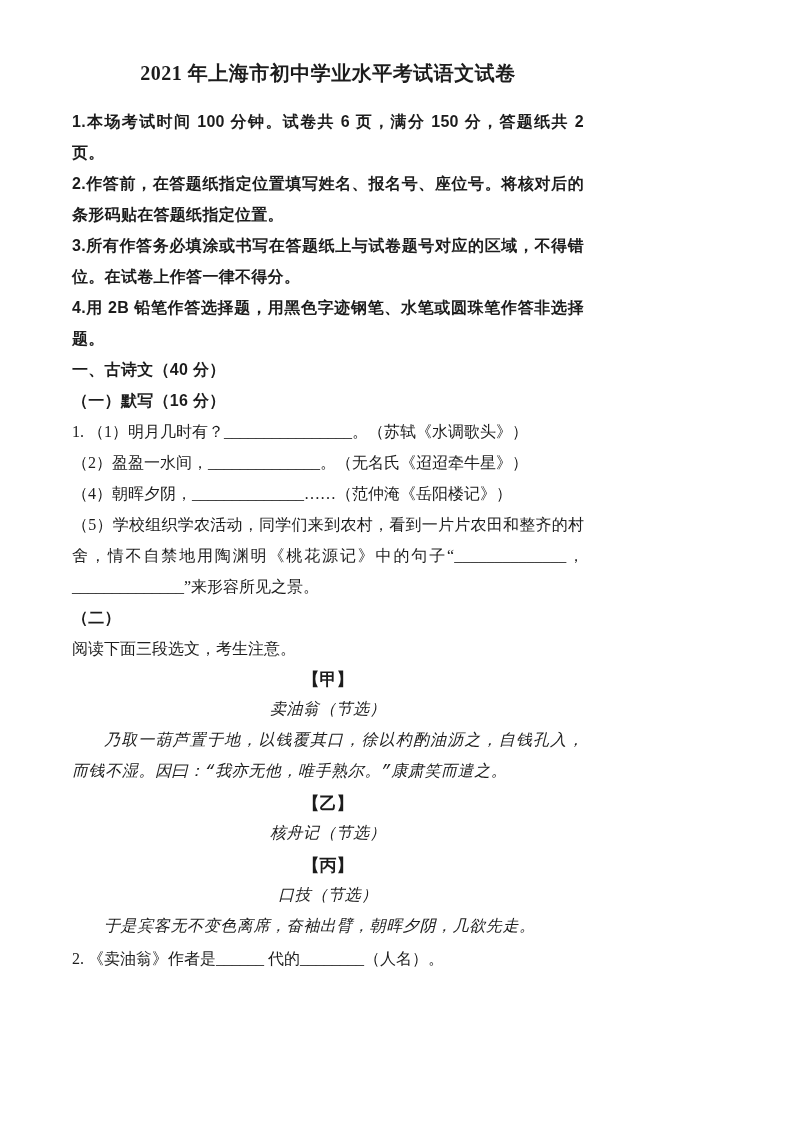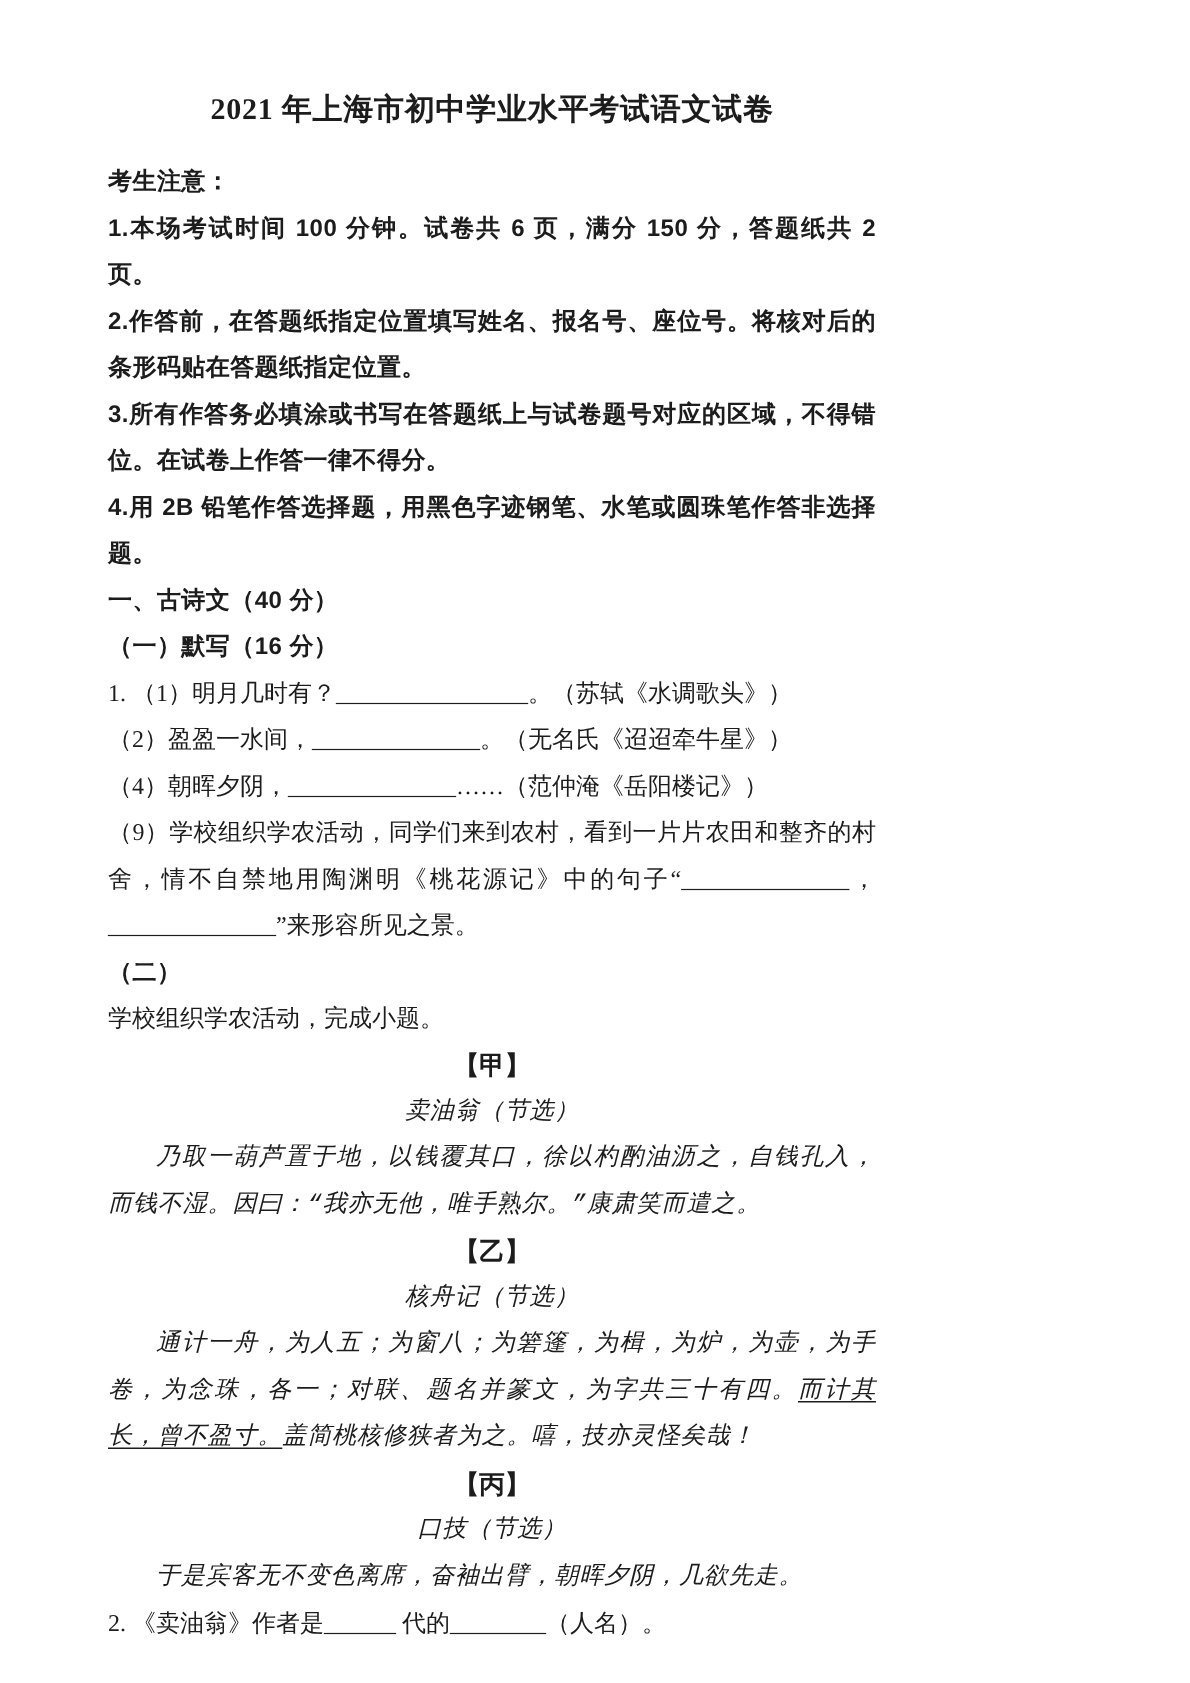--- a/index.html
+++ b/index.html
@@ -52,44 +52,42 @@
     font-size: 17px;
   }
 </style>
 </head>
 <body>
 
 <div class="sheet">
 
   <h1 class="title">2021 年上海市初中学业水平考试语文试卷</h1>
 
-  <p class="hei">考生注意：</p>
   <p class="hei justify">1.本场考试时间 100 分钟。试卷共 6 页，满分 150 分，答题纸共 2 页。</p>
   <p class="hei justify">2.作答前，在答题纸指定位置填写姓名、报名号、座位号。将核对后的条形码贴在答题纸指定位置。</p>
   <p class="hei justify">3.所有作答务必填涂或书写在答题纸上与试卷题号对应的区域，不得错位。在试卷上作答一律不得分。</p>
   <p class="hei justify">4.用 2B 铅笔作答选择题，用黑色字迹钢笔、水笔或圆珠笔作答非选择题。</p>
 
   <p class="hei">一、古诗文（40 分）</p>
   <p class="hei">（一）默写（16 分）</p>
 
   <p>1. （1）明月几时有？________________。（苏轼《水调歌头》）</p>
   <p>（2）盈盈一水间，______________。（无名氏《迢迢牵牛星》）</p>
   <p>（4）朝晖夕阴，______________……（范仲淹《岳阳楼记》）</p>
-  <p class="justify">（9）学校组织学农活动，同学们来到农村，看到一片片农田和整齐的村舍，情不自禁地用陶渊明《桃花源记》中的句子“______________，______________”来形容所见之景。</p>
+  <p class="justify">（5）学校组织学农活动，同学们来到农村，看到一片片农田和整齐的村舍，情不自禁地用陶渊明《桃花源记》中的句子“______________，______________”来形容所见之景。</p>
 
   <p class="hei">（二）</p>
-  <p>学校组织学农活动，完成小题。</p>
+  <p>阅读下面三段选文，考生注意。</p>
 
   <p class="center mark">【甲】</p>
   <p class="center kai">卖油翁（节选）</p>
   <p class="kai indent justify"><span>乃取一葫芦置于地，以钱覆其口，徐以杓酌油沥之，自钱孔入，而钱不湿。因曰：“我亦无他，唯手熟尔。”康肃笑而遣之。</span><span class="ul"></span><span></span></p>
 
   <p class="center mark">【乙】</p>
   <p class="center kai">核舟记（节选）</p>
-  <p class="kai indent justify"><span>通计一舟，为人五；为窗八；为箬篷，为楫，为炉，为壶，为手卷，为念珠，各一；对联、题名并篆文，为字共三十有四。</span><span class="ul">而计其长，曾不盈寸。</span><span>盖简桃核修狭者为之。嘻，技亦灵怪矣哉！</span></p>
 
   <p class="center mark">【丙】</p>
   <p class="center kai">口技（节选）</p>
   <p class="kai indent justify"><span>于是宾客无不变色离席，奋袖出臂，朝晖夕阴，几欲先走。</span><span class="ul"></span><span></span></p>
 
   <p>2. 《卖油翁》作者是______ 代的________（人名）。</p>
 
 </div>
 
 </body></html>

